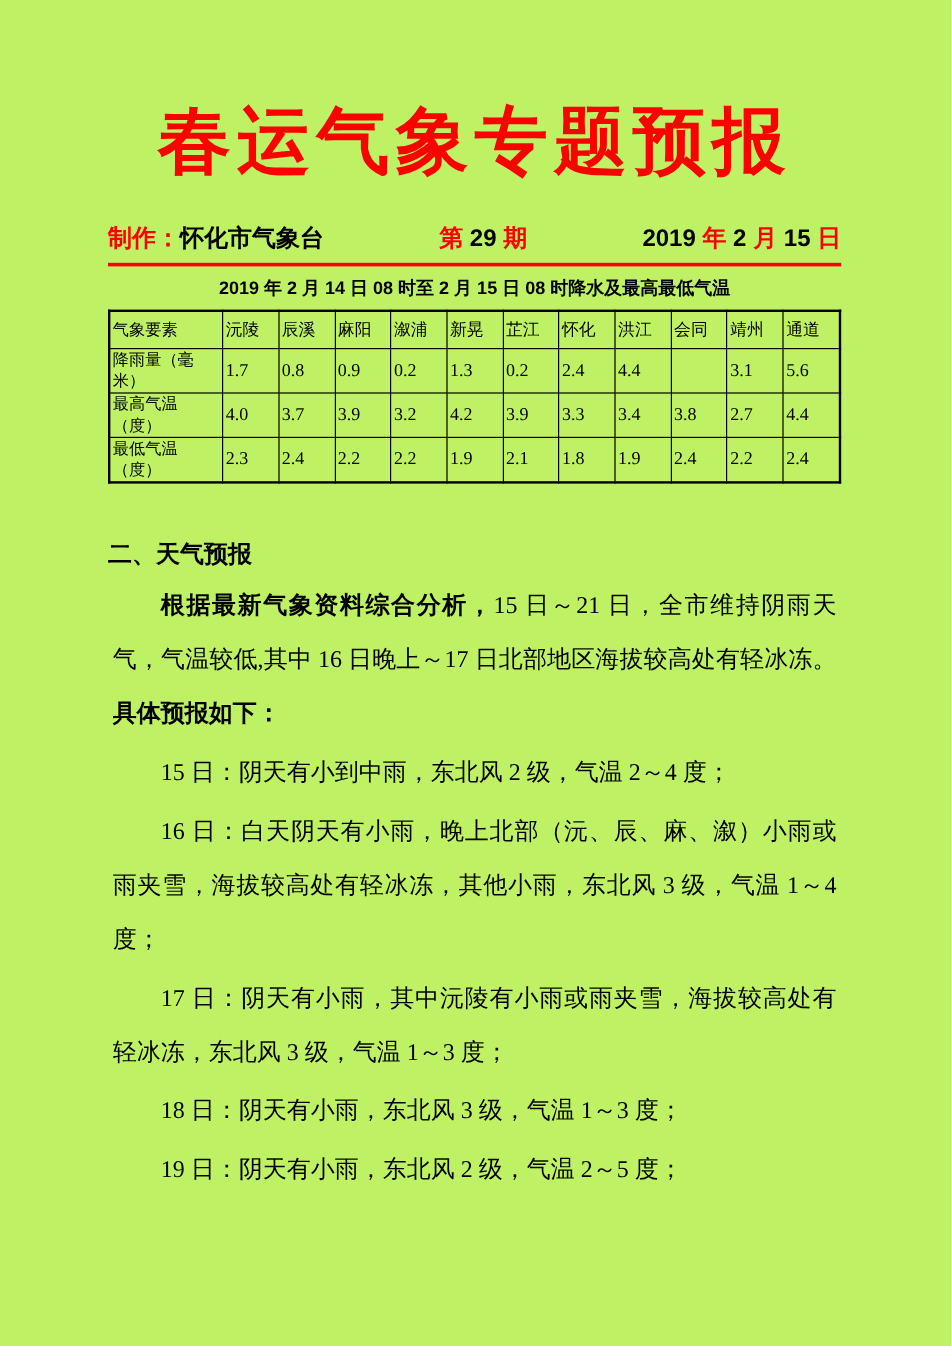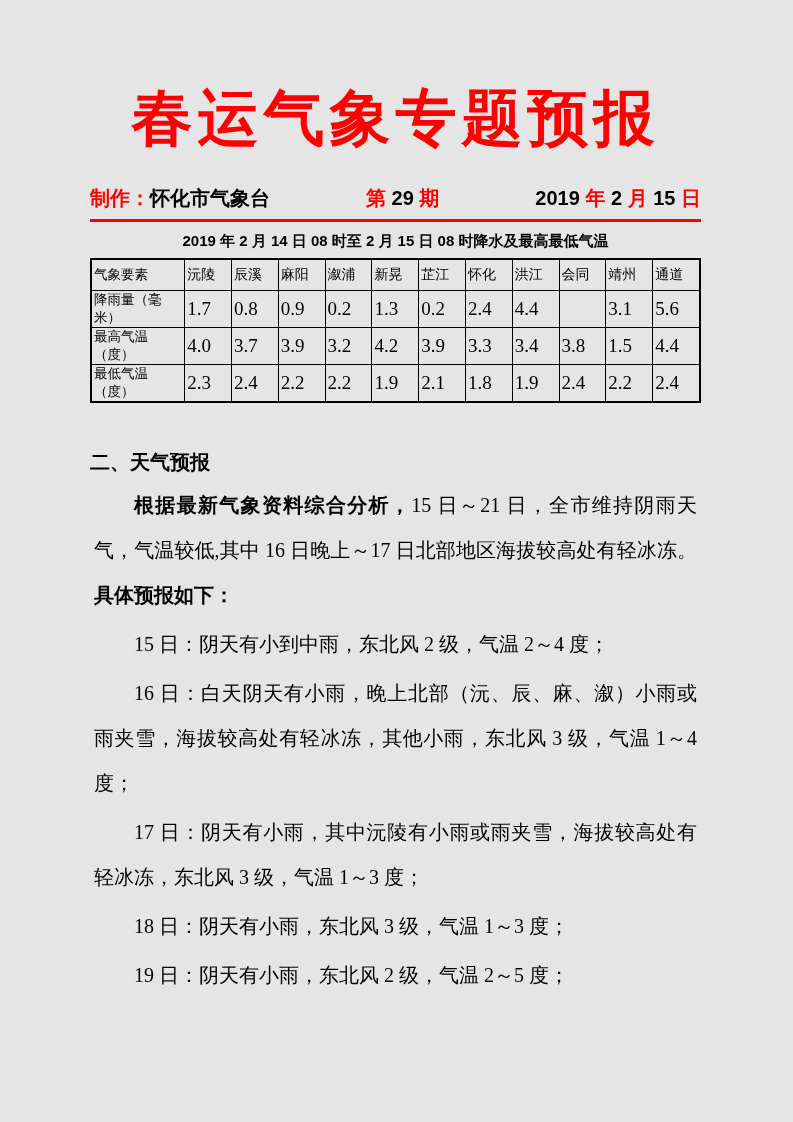--- a/index.html
+++ b/index.html
@@ -1,18 +1,18 @@
 <!DOCTYPE html>
 <html style="--red: #ff0000; --ink: #000000;"><head>
 <meta charset="utf-8">
 <style>
   :root { --red:#ff0000; --ink:#000000; }
   html,body{margin:0;padding:0;background:#ffffff;}
   .page{
-    width:793px;height:1122px;margin:0 auto;background:#e5e5e5;color:var(--ink);
+    width:793px;height:1122px;margin:0 auto;background:#bef264;color:var(--ink);
     box-sizing:border-box;padding:0 92px 0 90px;position:relative;overflow:hidden;
     outline:1px solid #e4e4e4;
     font-family:"Liberation Serif","DejaVu Serif",serif;
   }
   .doc-title{
     margin:0;padding-top:82px;text-align:center;color:var(--red);
     font-size:61px;font-weight:bold;letter-spacing:5px;line-height:1.2;white-space:nowrap;
     font-family:"Liberation Serif","DejaVu Serif",serif;
   }
   .info-line{
@@ -33,21 +33,21 @@
   }
   table.weather{
     border-collapse:collapse;margin:6px auto 0;border:2px solid #000;
     font-family:"Liberation Serif","DejaVu Serif",serif;
   }
   table.weather th, table.weather td{
     border:1px solid #000;height:30px;text-align:left;vertical-align:middle;
     padding:0 2px;font-weight:normal;
   }
   table.weather th{font-size:14px;}
-  table.weather td{font-size:19px;width:44px;}
+  table.weather td{font-size:15px;width:44px;}
   table.weather .rowlabel{font-size:13.5px;width:94px;}
   .body-text{
     margin:4px;font-size:20px;line-height:45px;text-align:justify;text-indent:2em;
     font-family:"Liberation Serif","DejaVu Serif",serif;
   }
   .body-text.first{margin-top:8px;}
   .bold-lead{
     font-family:"Liberation Sans","DejaVu Sans",sans-serif;font-weight:bold;
   }
 </style>
@@ -109,21 +109,21 @@
       <td class="rowlabel">最高气温（度）</td>
       <td>4.0</td>
       <td>3.7</td>
       <td>3.9</td>
       <td>3.2</td>
       <td>4.2</td>
       <td>3.9</td>
       <td>3.3</td>
       <td>3.4</td>
       <td>3.8</td>
-      <td>1.5</td>
+      <td>2.7</td>
       <td>4.4</td>
     </tr>
     <tr>
       <td class="rowlabel">最低气温（度）</td>
       <td>2.3</td>
       <td>2.4</td>
       <td>2.2</td>
       <td>2.2</td>
       <td>1.9</td>
       <td>2.1</td>

